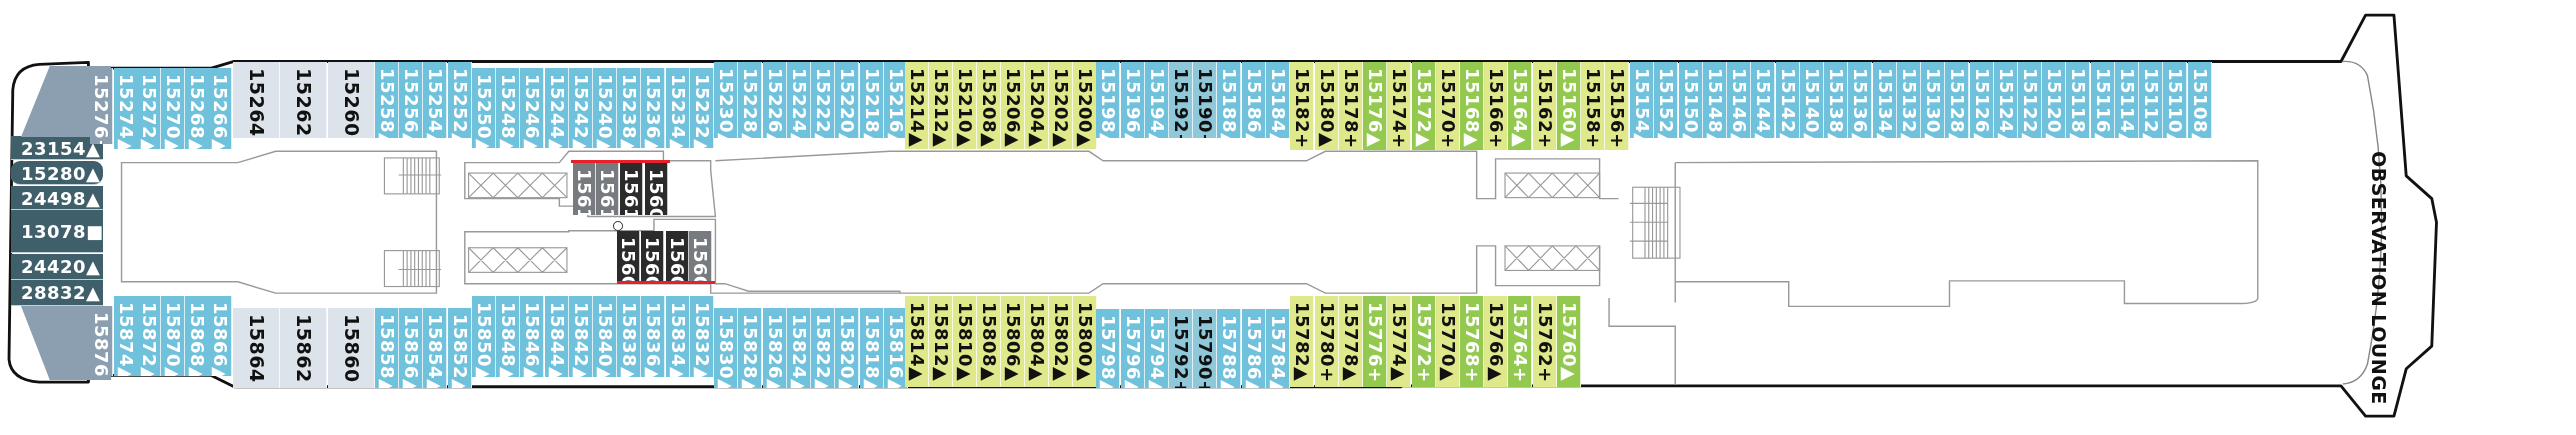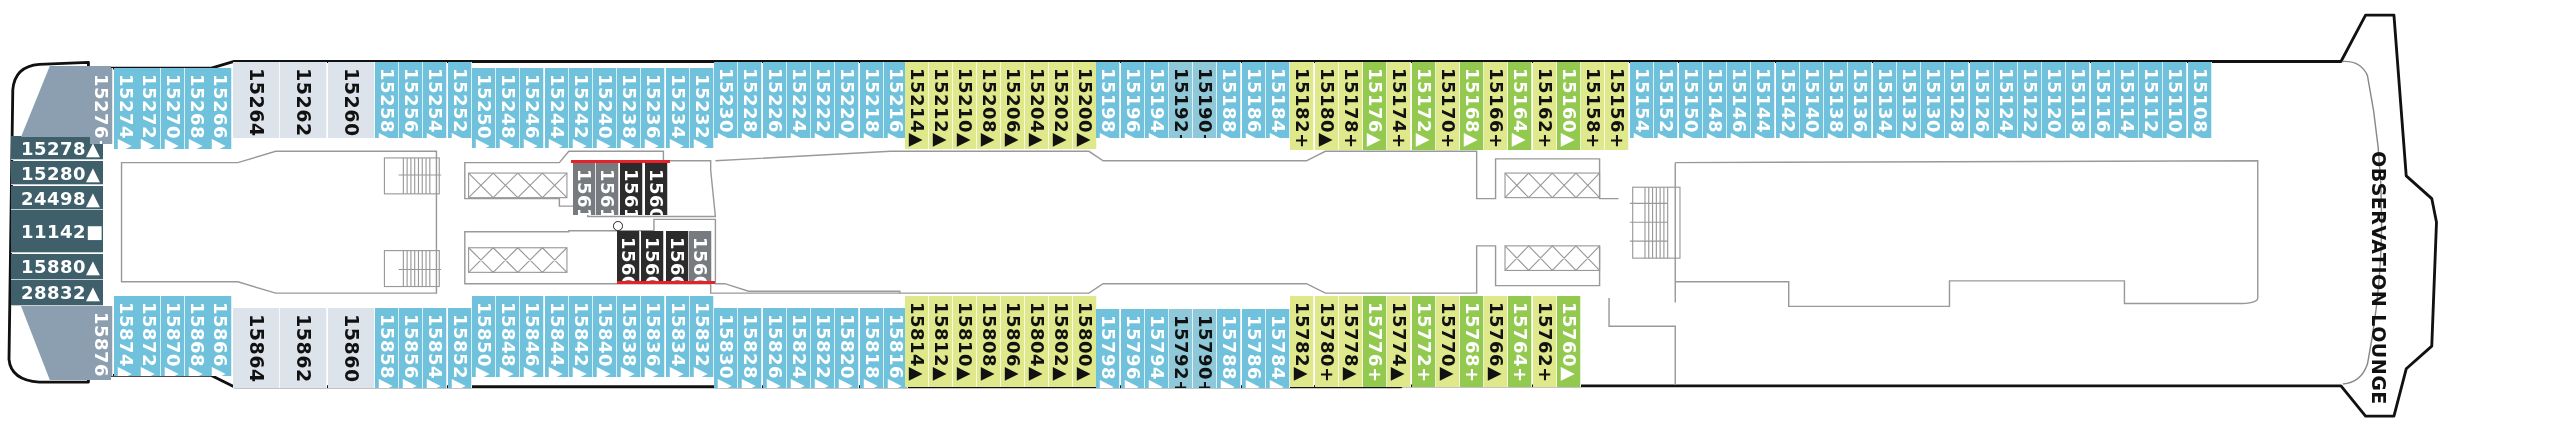--- a/index.html
+++ b/index.html
@@ -66,33 +66,33 @@
       <path d="M1738,198 v75 M1742,198 v75 M1746,198 v75 M1750,198 v75 M1754,198 v75 M1758,198 v75 M1762,198 v75"></path>
       <path d="M1722,215 h40 M1722,235 h40 M1722,255 h40"></path>
     </g>
 
     <path d="M1770,172 L1770,320 M1770,172 L2386,170 L2386,315 Q2386,320 2370,321 L2245,321 L2245,297 L2060,297 L2060,324 L1890,324 L1890,298 L1770,298" fill="none" stroke="#999" stroke-width="1.5"></path>
     <path d="M1700,315 L1700,345 L1770,345 L1770,407" fill="none" stroke="#999" stroke-width="1.5"></path>
   </svg>
 
   <div id="aft-suites">
       <div class="cabin h c-teal" style="left: 11.4px; top: 136px; width: 92px; height: 24px;">
-        <span class="lbl">15278▲</span>
-      </div>
-      <div class="cabin h c-teal" style="left: 11.4px; top: 161px; width: 92px; height: 24px;">
+        <span class="lbl">23154▲</span>
+      </div>
+      <div class="cabin h c-teal" style="left: 11.4px; top: 161px; width: 92px; height: 24px; border-radius: 9px;">
         <span class="lbl">15280▲</span>
       </div>
       <div class="cabin h c-teal" style="left: 11.4px; top: 186px; width: 92px; height: 24px;">
         <span class="lbl">24498▲</span>
       </div>
       <div class="cabin h c-teal" style="left: 11.4px; top: 210px; width: 92px; height: 43px;">
-        <span class="lbl">11142■</span>
+        <span class="lbl">13078■</span>
       </div>
       <div class="cabin h c-teal" style="left: 11.4px; top: 254px; width: 92px; height: 25.6px;">
-        <span class="lbl">15880▲</span>
+        <span class="lbl">24420▲</span>
       </div>
       <div class="cabin h c-teal" style="left: 11.4px; top: 280px; width: 92px; height: 25.6px;">
         <span class="lbl">28832▲</span>
       </div>
       <div style="position: absolute; left: 21px; top: 66px; width: 90px; height: 71px; background: rgb(140, 159, 177); clip-path: polygon(32% 0px, 100% 0px, 100% 100%, 0px 100%);"></div>
       <div style="position: absolute; left: 21px; top: 306px; width: 90px; height: 74px; background: rgb(140, 159, 177); clip-path: polygon(0px 0px, 100% 0px, 100% 100%, 32% 100%);"></div>
     </div>
   <div id="upper-row">
       <div class="cabin c-slate" style="left: 90px; top: 68px; width: 23px; height: 76px;">
         <span class="lbl">15276+</span>

